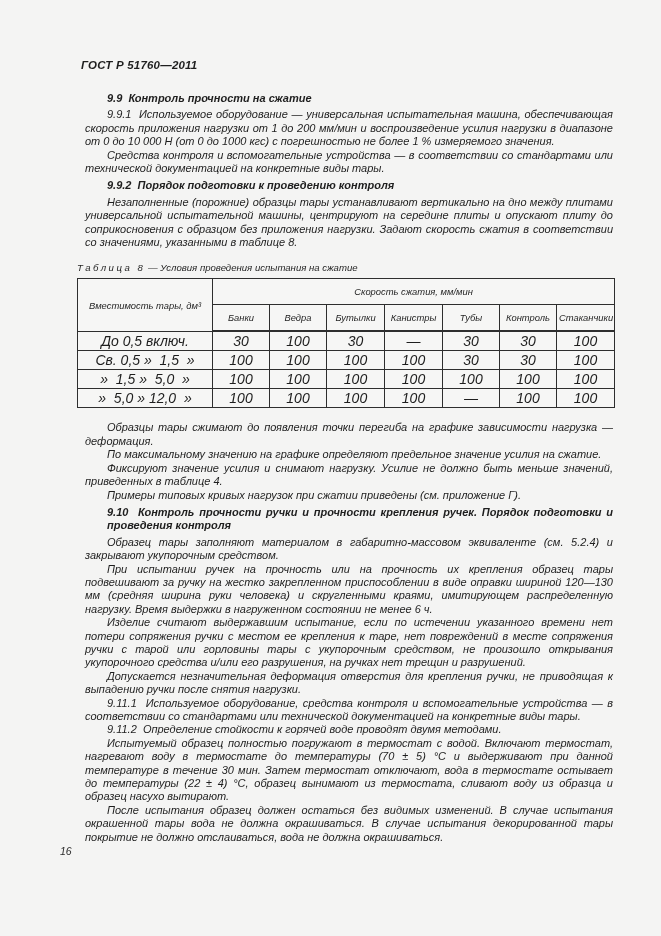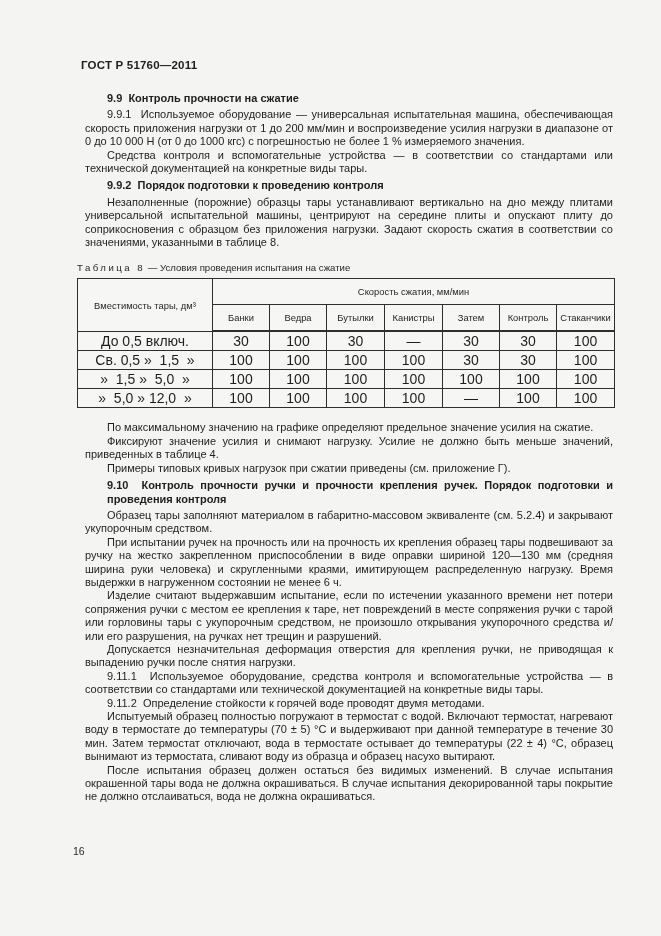--- a/index.html
+++ b/index.html
@@ -14,20 +14,21 @@
     color: #1e1e1e;
     overflow: hidden;
     position: relative;
   }
   .page {
     position: relative;
     width: 658px;
     height: 936px;
     background: #f4f4f3;
     overflow: hidden;
+    font-style: italic;
   }
   .column {
     position: absolute;
     left: 85px;
     top: 59px;
     width: 528px;
   }
   .doc-header {
     font-weight: bold;
     font-size: 11.5px;
@@ -87,21 +88,21 @@
   .t8 th.speed-span { height: 19px; }
   .t8 td {
     font-size: 14px;
     line-height: 11px;
     height: 16px;
     padding: 1px 2px;
   }
   .gap-after-table { height: 13px; }
   .page-number {
     position: absolute;
-    left: 73px;
+    left: 60px;
     top: 845px;
     font-size: 10.5px;
     color: #2a2a2a;
   }
 </style>
 </head>
 <body>
 
 <div class="page">
   <div class="column">
@@ -134,21 +135,21 @@
       <thead>
         <tr>
           <th rowspan="2" class="capacity">Вместимость тары, дм³</th>
           <th colspan="7" class="speed-span">Скорость сжатия, мм/мин</th>
         </tr>
         <tr class="types">
           <th>Банки</th>
           <th>Ведра</th>
           <th>Бутылки</th>
           <th>Канистры</th>
-          <th>Затем</th>
+          <th>Тубы</th>
           <th>Контроль</th>
           <th>Стаканчики</th>
         </tr>
       </thead>
       <tbody>
         <tr>
           <td>До 0,5 включ.</td>
           <td>30</td>
           <td>100</td>
           <td>30</td>
@@ -185,20 +186,21 @@
           <td>100</td>
           <td>—</td>
           <td>100</td>
           <td>100</td>
         </tr>
       </tbody>
     </table>
 
     <div class="gap-after-table"></div>
 
+    <p class="p">Образцы тары сжимают до появления точки перегиба на графике зависимости нагрузка — деформация.</p>
     <p class="p">По максимальному значению на графике определяют предельное значение усилия на сжатие.</p>
     <p class="p">Фиксируют значение усилия и снимают нагрузку. Усилие не должно быть меньше значений, приведенных в таблице 4.</p>
     <p class="p">Примеры типовых кривых нагрузок при сжатии приведены (см. приложение Г).</p>
 
     <div class="h">9.10&nbsp; Контроль прочности ручки и прочности крепления ручек. Порядок подготовки и проведения контроля</div>
     <p class="p">Образец тары заполняют материалом в габаритно-массовом эквиваленте (см. 5.2.4) и закрывают укупорочным средством.</p>
     <p class="p">При испытании ручек на прочность или на прочность их крепления образец тары подвешивают за ручку на жестко закрепленном приспособлении в виде оправки шириной 120—130 мм (средняя ширина руки человека) и скругленными краями, имитирующем распределенную нагрузку. Время выдержки в нагруженном состоянии не менее 6 ч.</p>
     <p class="p">Изделие считают выдержавшим испытание, если по истечении указанного времени нет потери сопряжения ручки с местом ее крепления к таре, нет повреждений в месте сопряжения ручки с тарой или горловины тары с укупорочным средством, не произошло открывания укупорочного средства и/или его разрушения, на ручках нет трещин и разрушений.</p>
     <p class="p">Допускается незначительная деформация отверстия для крепления ручки, не приводящая к выпадению ручки после снятия нагрузки.</p>
 

